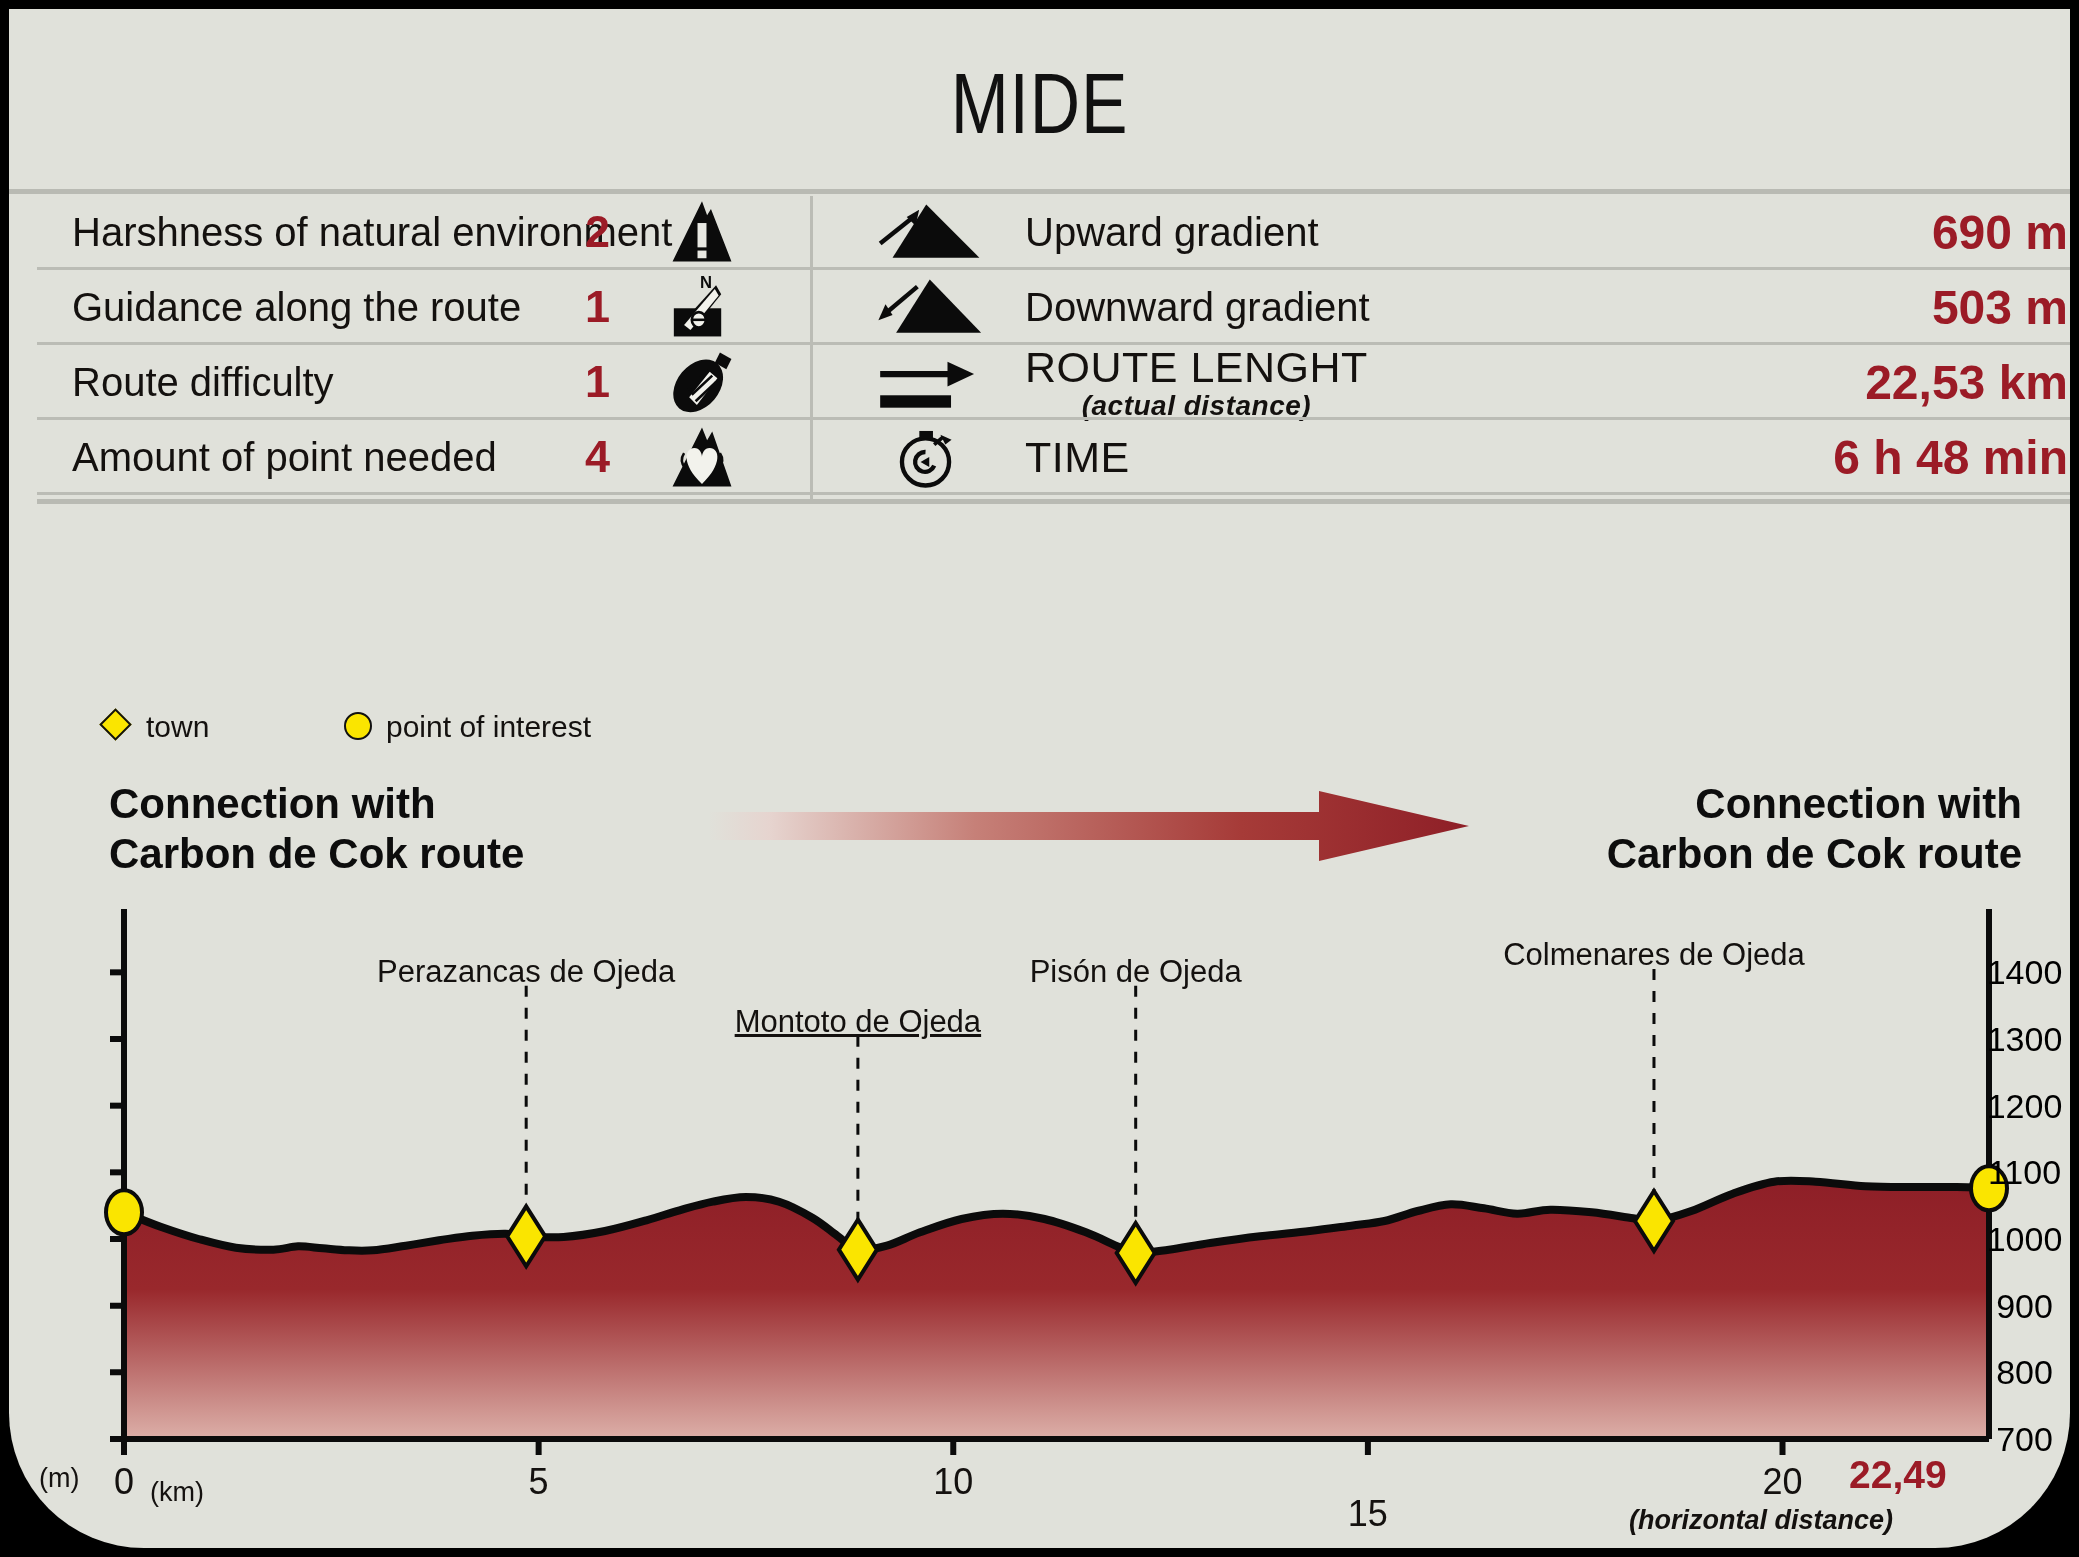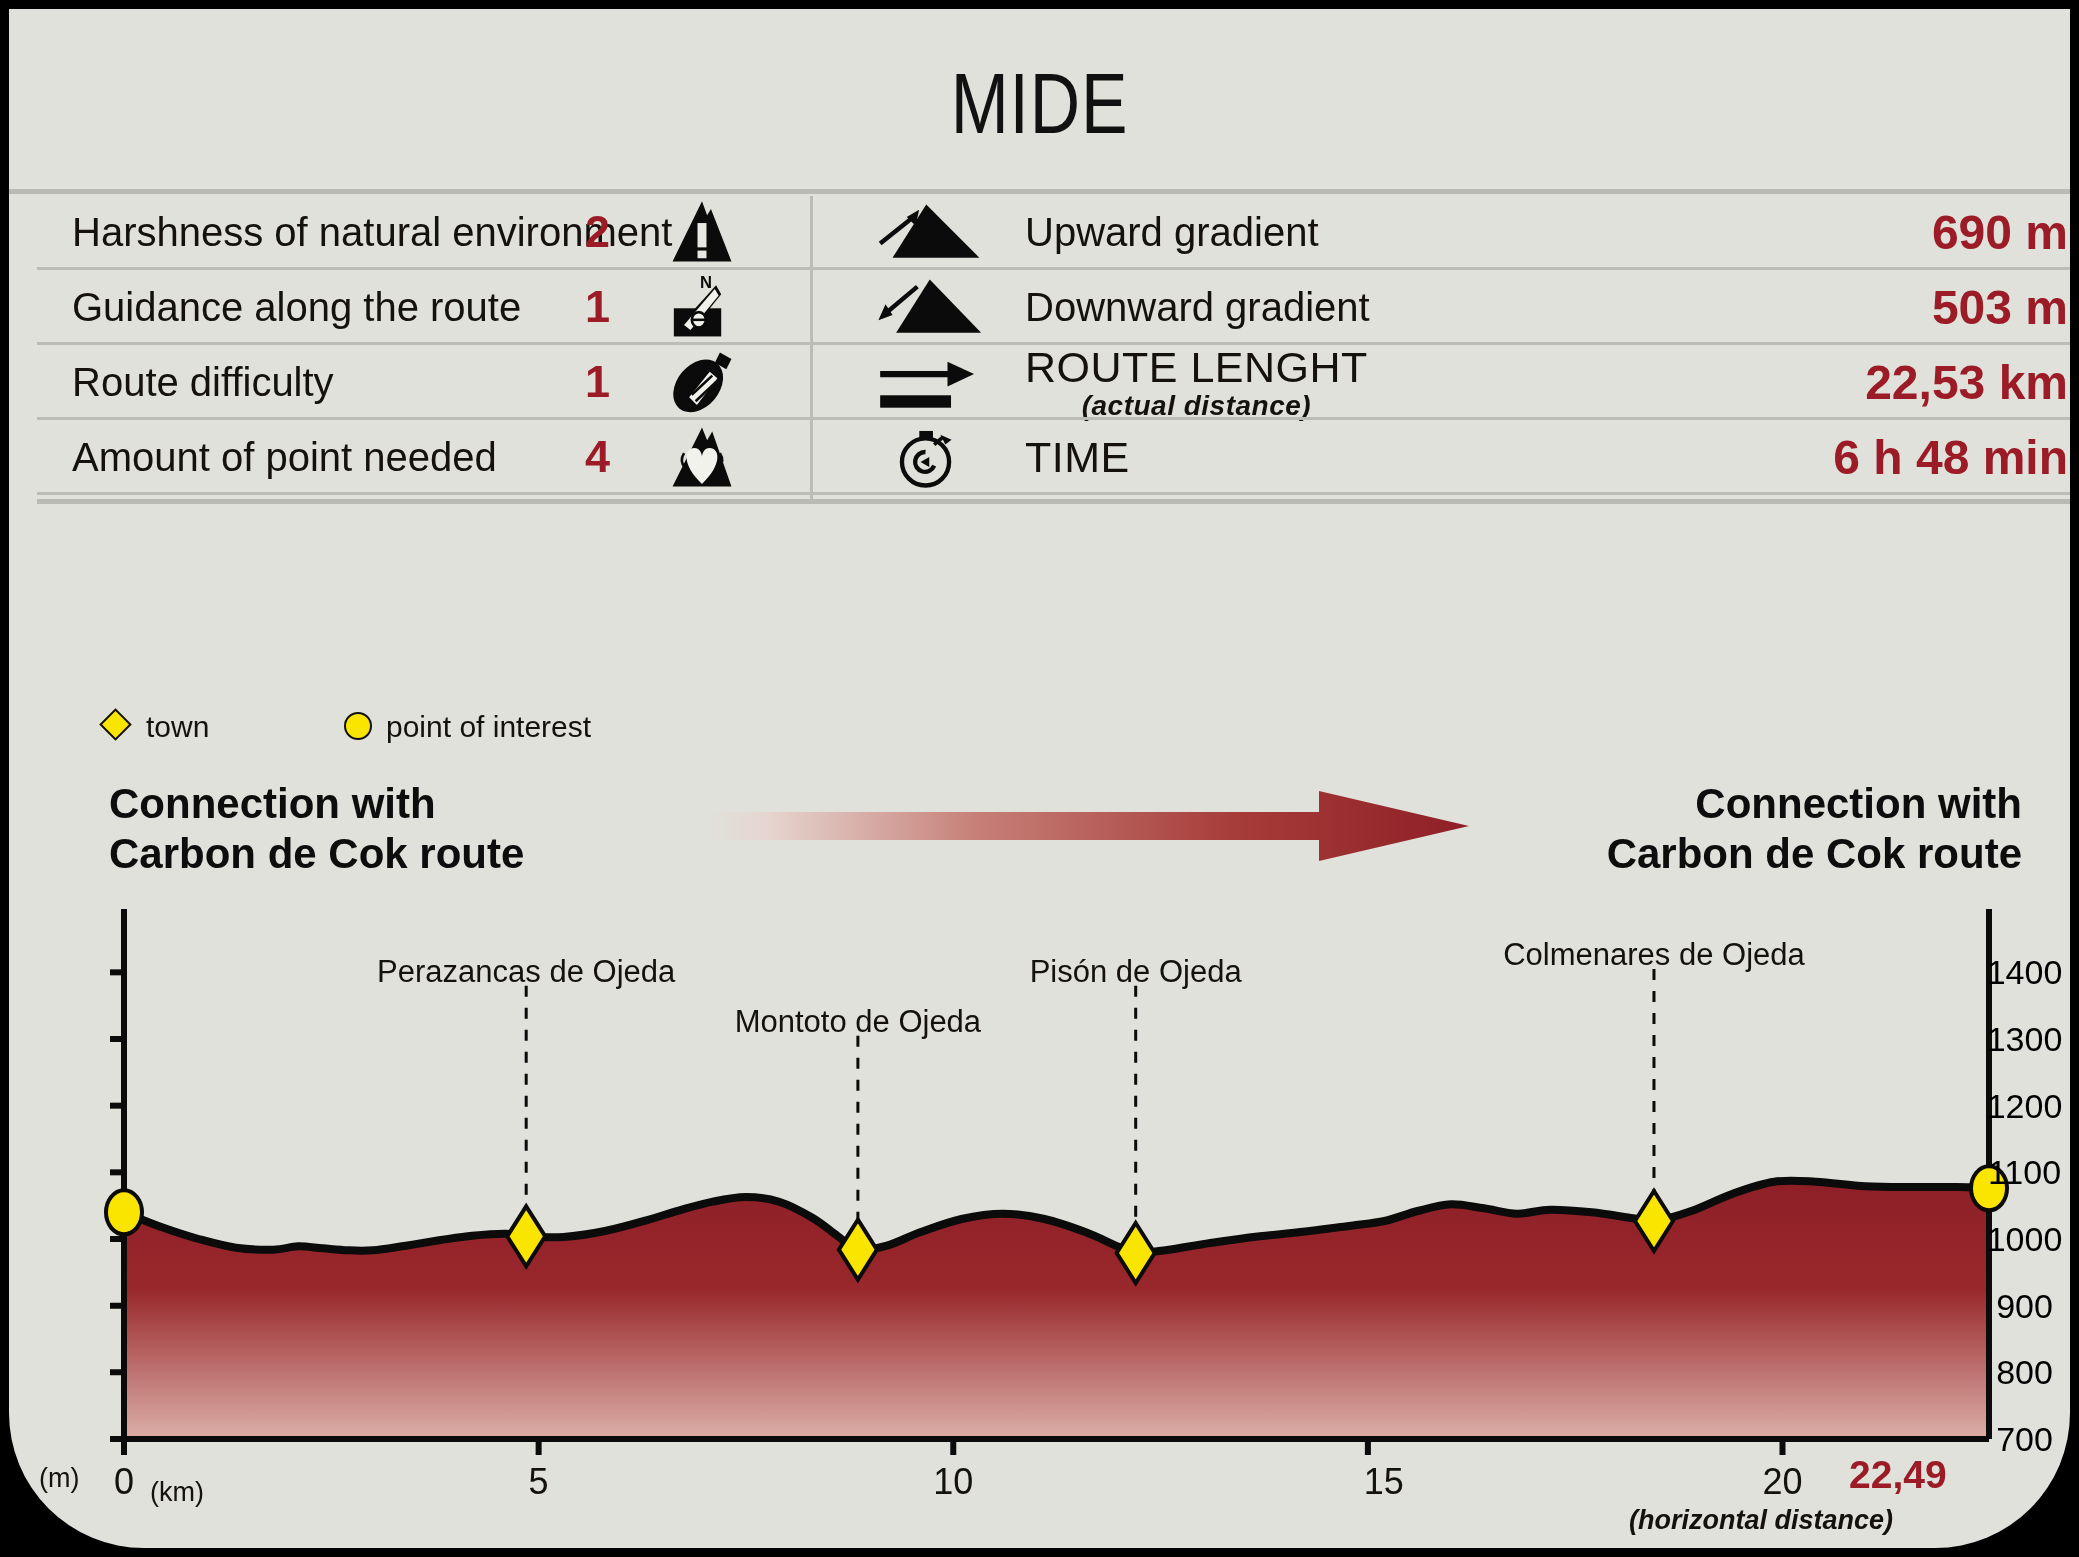--- a/index.html
+++ b/index.html
@@ -269,26 +269,26 @@
         <div class="ytick" style="top: 350px; width: 91px;">1000</div>
         <div class="ytick" style="top: 283.333px; width: 91px;">1100</div>
         <div class="ytick" style="top: 216.667px; width: 91px;">1200</div>
         <div class="ytick" style="top: 150px; width: 91px;">1300</div>
         <div class="ytick" style="top: 83.3333px; width: 91px;">1400</div>
       </div>
     <div id="xlabels">
         <div class="xtick" style="left: 115px; top: 572px;">0</div>
         <div class="xtick" style="left: 529.629px; top: 572px;">5</div>
         <div class="xtick" style="left: 944.257px; top: 572px;">10</div>
-        <div class="xtick" style="left: 1358.89px; top: 572px; margin-left: 16px;">15</div>
+        <div class="xtick" style="left: 1358.89px; top: 604px;">15</div>
         <div class="xtick" style="left: 1773.51px; top: 572px;">20</div>
       </div>
     <div id="townlabels">
         <div class="townlabel" style="left: 517.19px; top: 64.6667px;">Perazancas de Ojeda</div>
-        <div class="townlabel" style="left: 848.893px; top: 114.667px;">Montoto de Ojeda</div>
+        <div class="townlabel" style="left: 848.893px; top: 114.667px; text-decoration: underline;">Montoto de Ojeda</div>
         <div class="townlabel" style="left: 1126.69px; top: 64.6667px;">Pisón de Ojeda</div>
         <div class="townlabel" style="left: 1644.98px; top: 48px;">Colmenares de Ojeda</div>
       </div>
     <div class="unit" id="yunit" style="left: 30px; top: 574px;">(m)</div>
     <div class="unit" id="xunit" style="left: 141px; top: 588px;">(km)</div>
     <div id="xend" style="left: 1840px; top: 564px;">22,49</div>
     <div id="hdist" style="left: 1620px; top: 616px;">(horizontal distance)</div>
   </div>
 
 </div>

